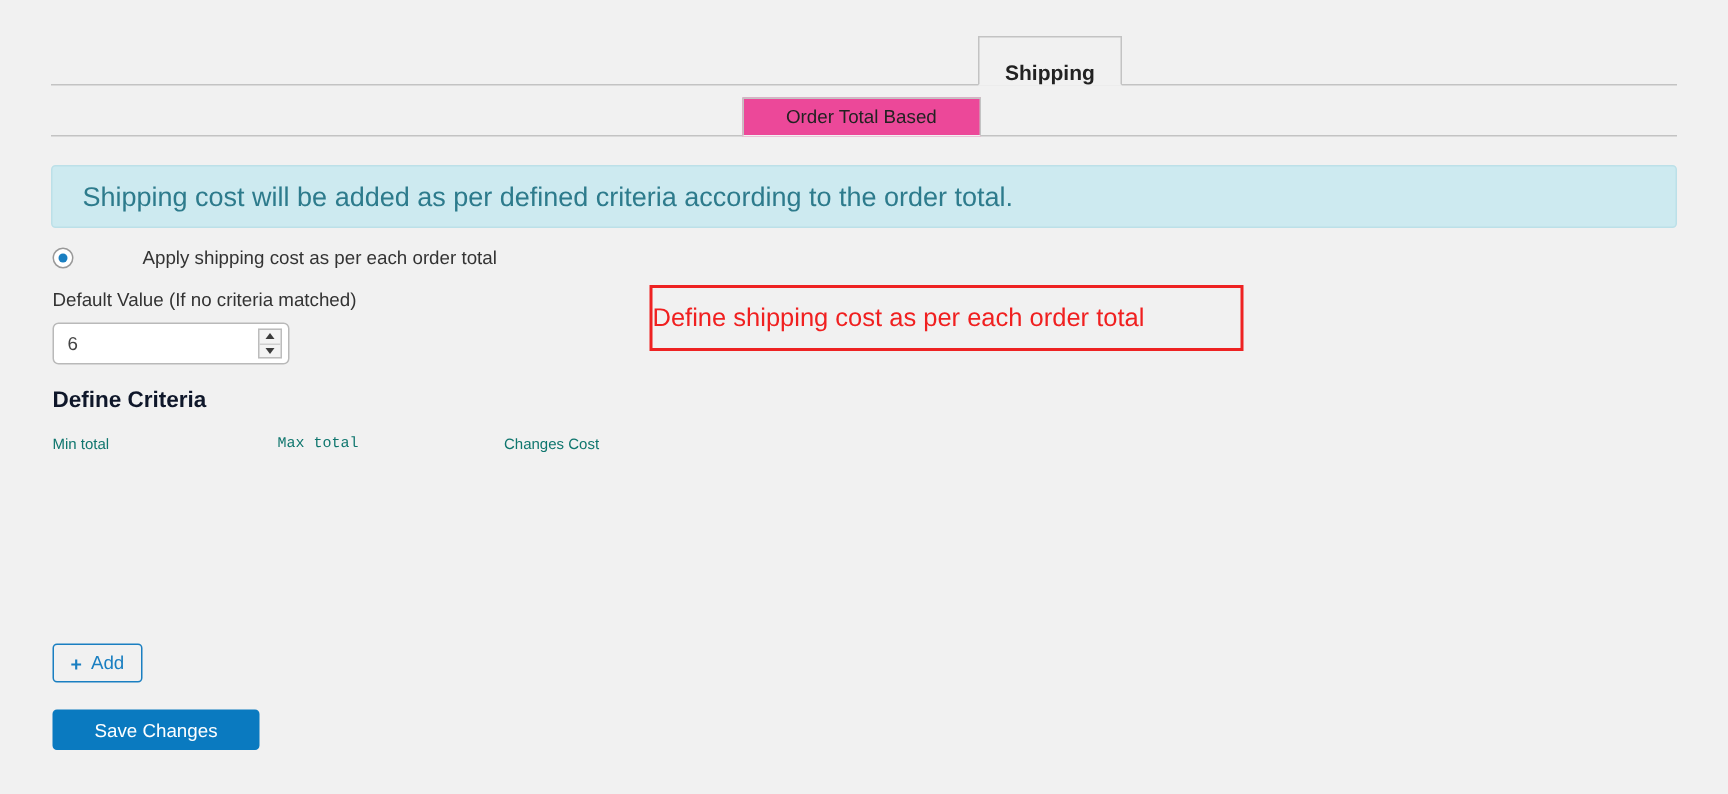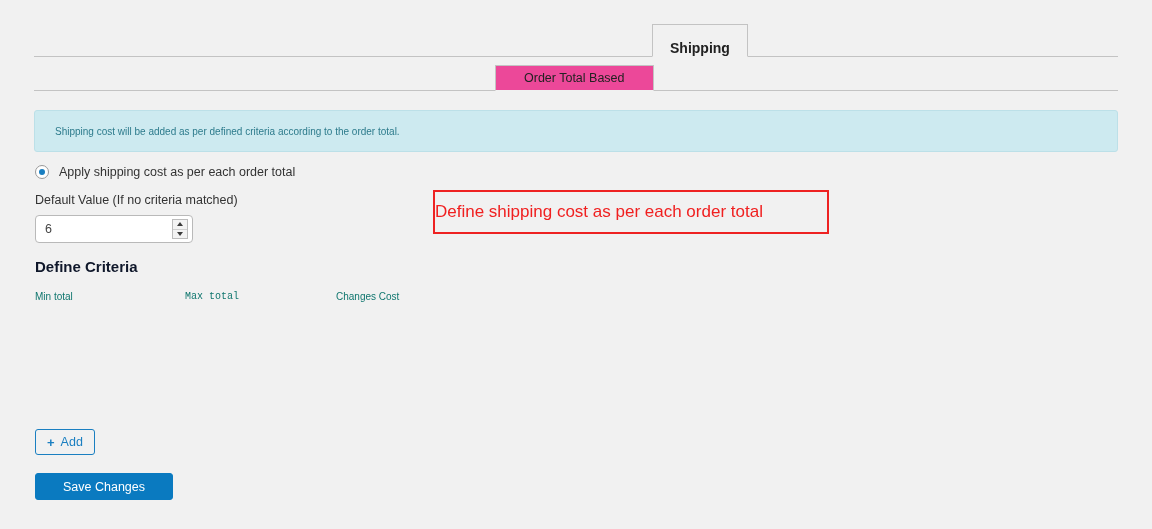--- a/index.html
+++ b/index.html
@@ -82,30 +82,31 @@
     width: 1084px;
     height: 42px;
     box-sizing: border-box;
     background: #cdeaf0;
     border: 1px solid #bce0e8;
     border-radius: 3px;
     display: flex;
     align-items: center;
     padding-left: 20px;
     color: #2d7b8c;
-    font-size: 10px;
+    font-size: 18px;
   }
 
   
   .radio-row {
     position: absolute;
     left: 35px;
     top: 165px;
     display: flex;
     align-items: center;
+    gap: 36px;
   }
   .radio {
     width: 14px;
     height: 14px;
     border-radius: 50%;
     border: 1px solid #999999;
     background: #ffffff;
     box-sizing: border-box;
     position: relative;
     flex: 0 0 auto;

